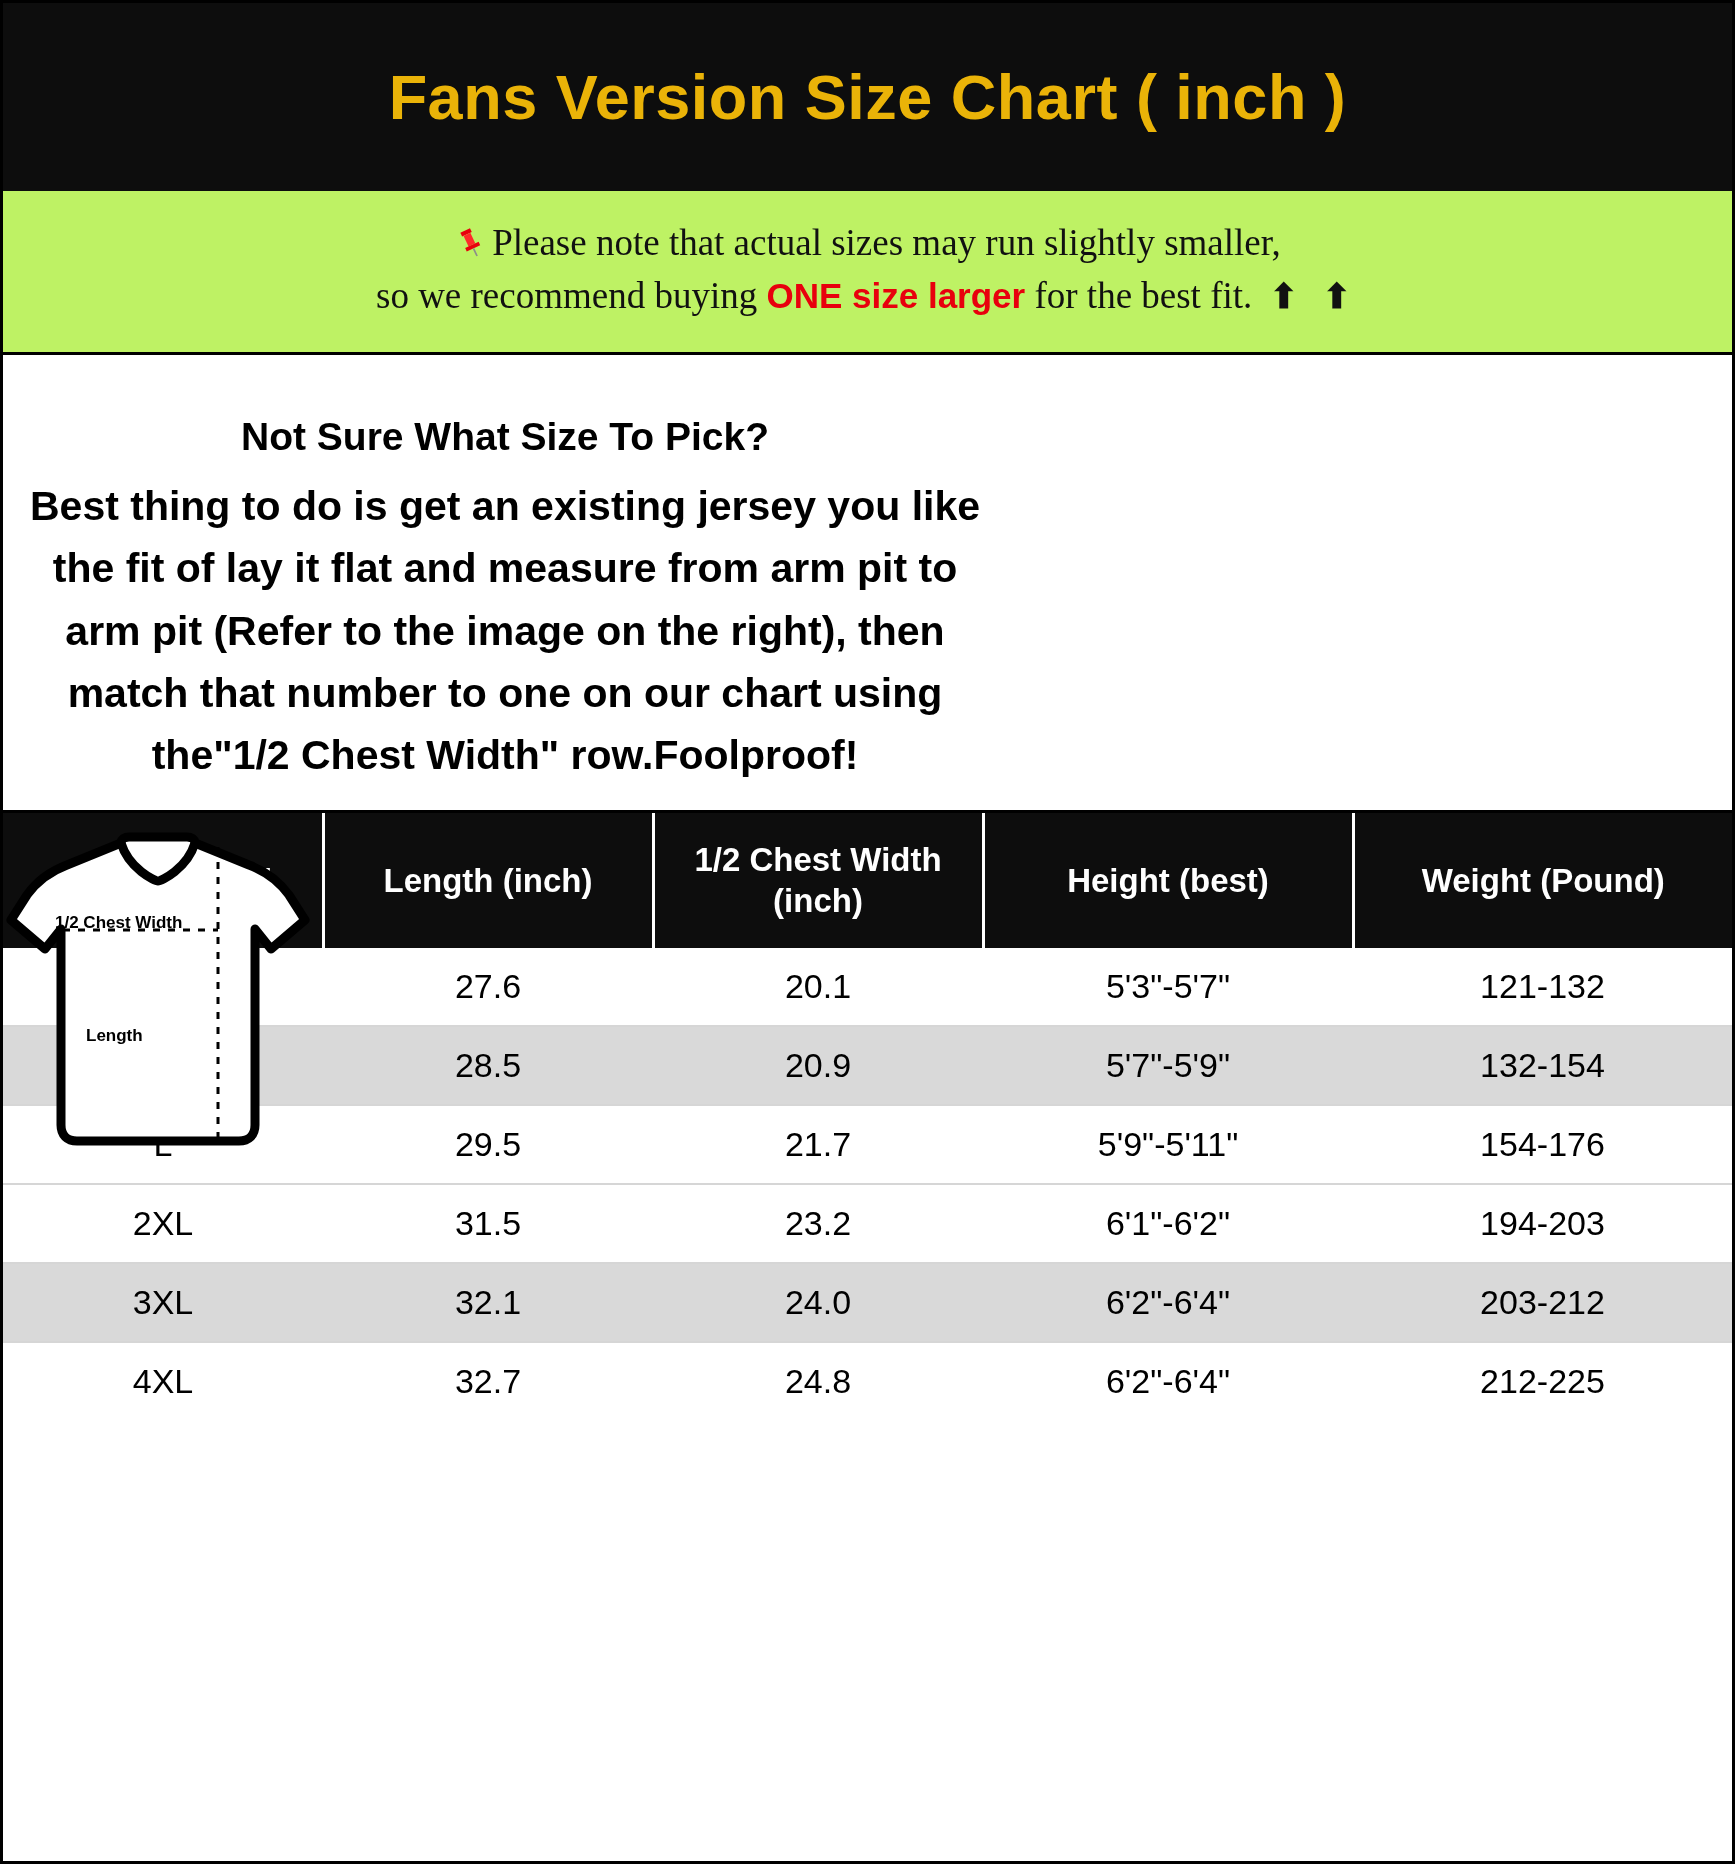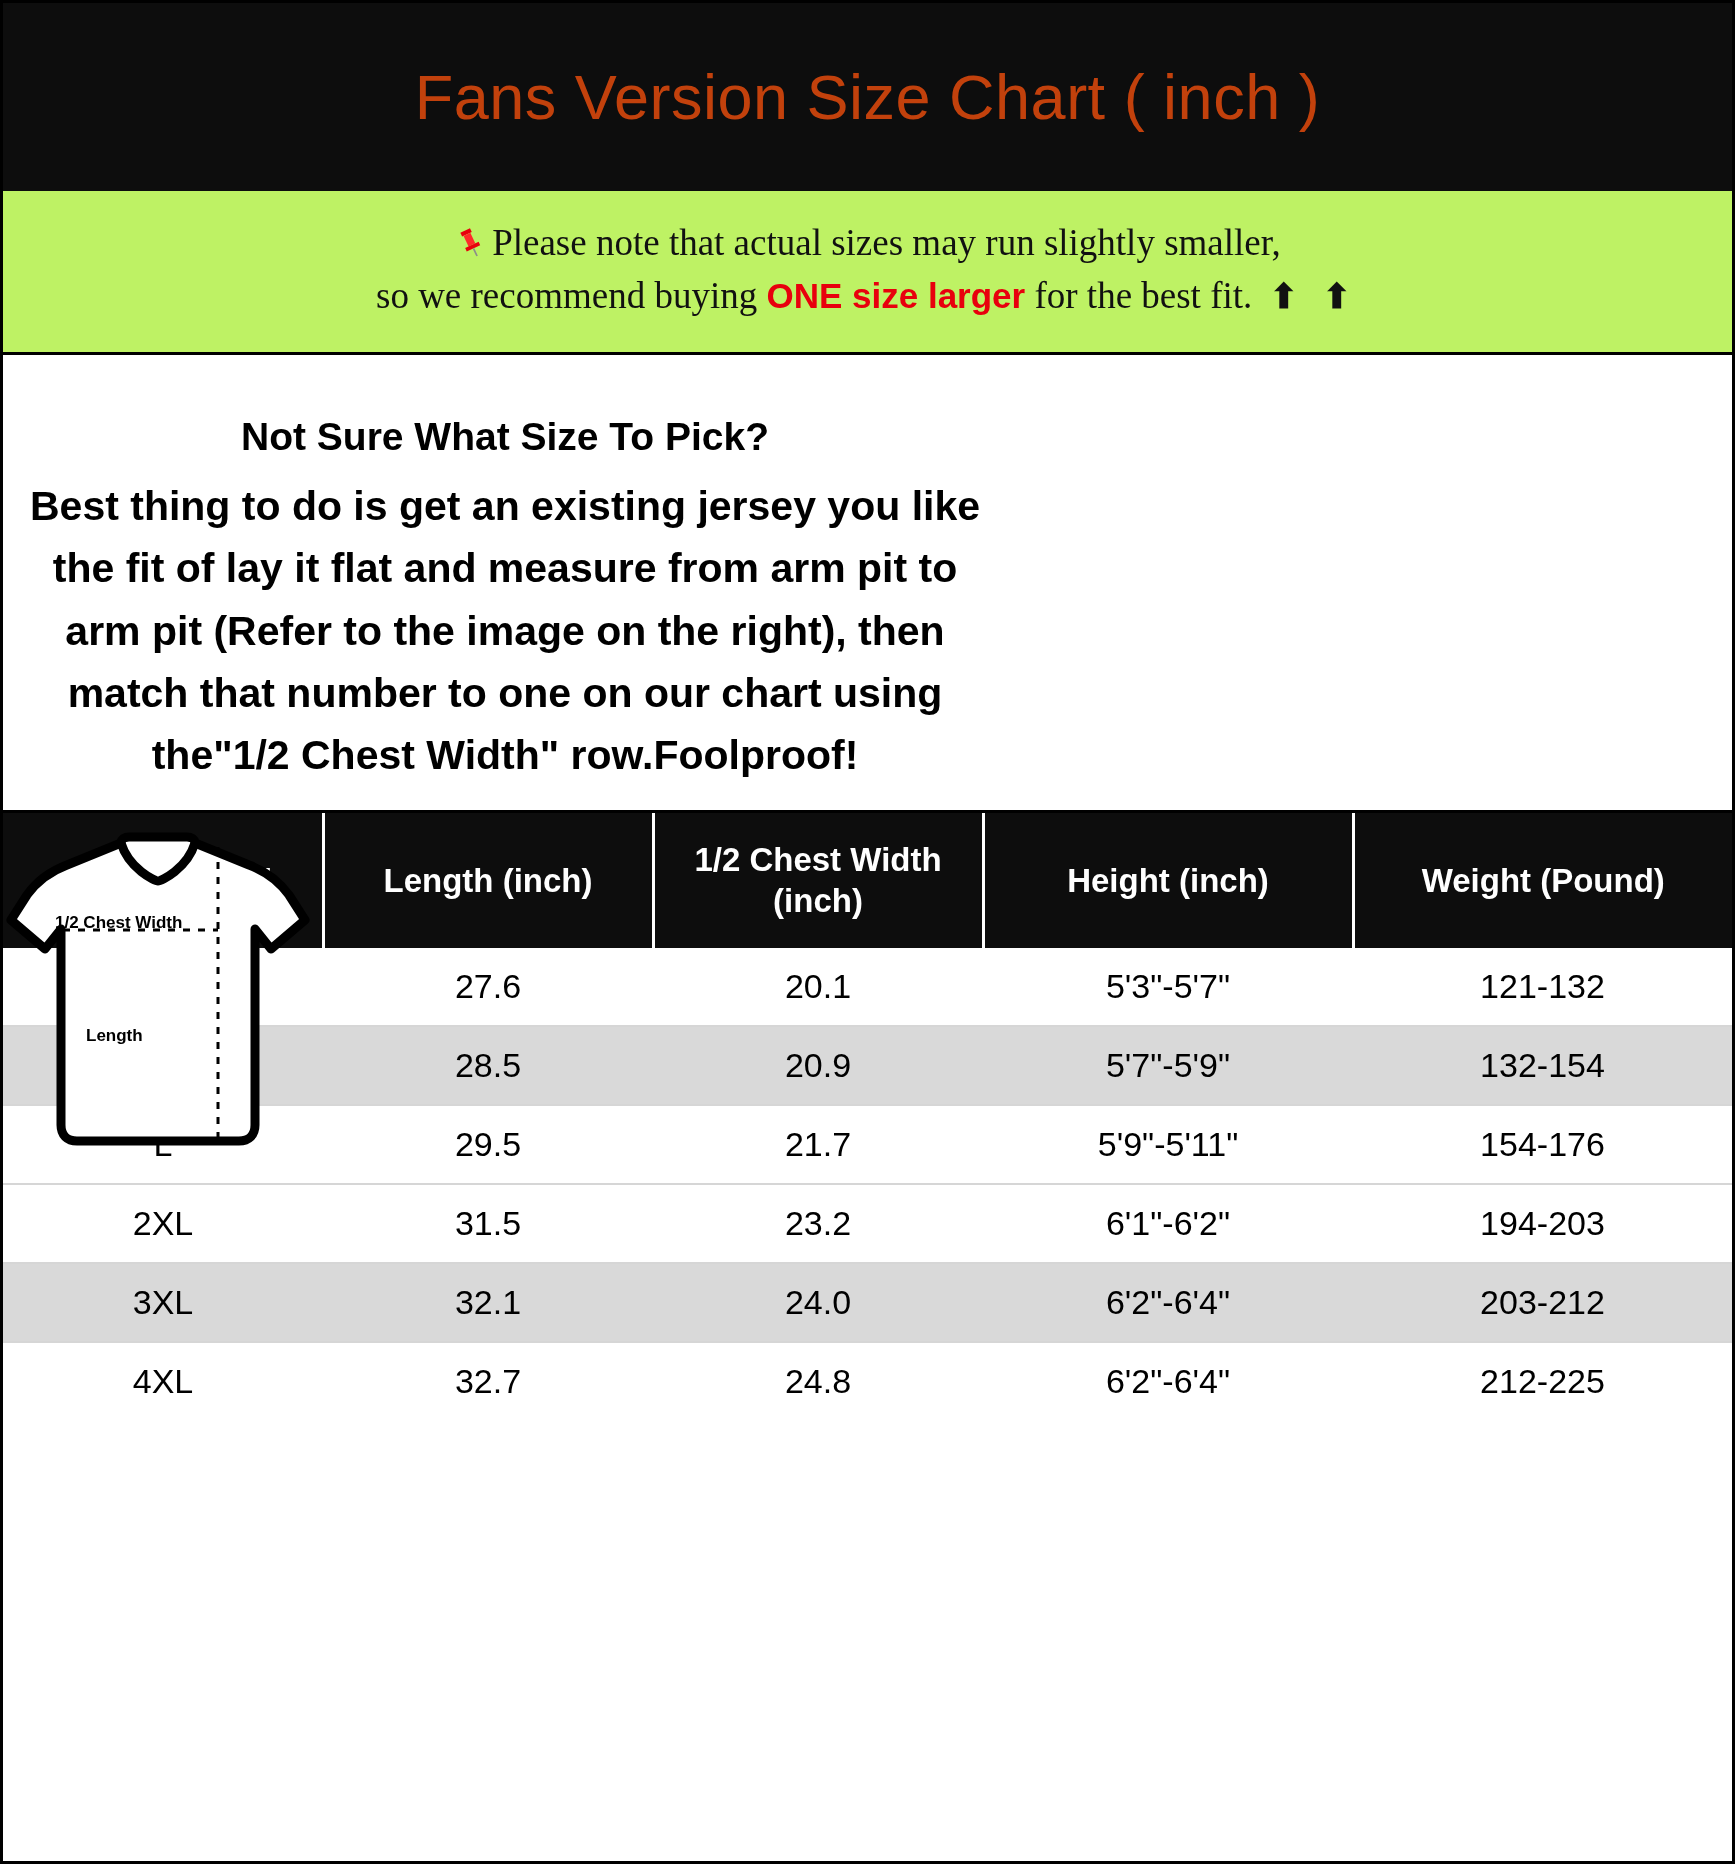--- a/index.html
+++ b/index.html
@@ -25,23 +25,23 @@
 
   
   .title-bar {
     background: #0d0d0d;
     height: 188px;
     display: flex;
     align-items: center;
     justify-content: center;
   }
   .title-text {
-    color: #c2410c;
+    color: #eab308;
     font-size: 63px;
-    font-weight: normal;
+    font-weight: bold;
     letter-spacing: 0.5px;
     font-family: "Liberation Sans", sans-serif;
     text-align: center;
   }
 
   
   .note-band {
     background: #bef264;
     border-bottom: 3px solid #000000;
     padding: 26px 20px 30px 20px;
@@ -219,21 +219,21 @@
         <col class="c1">
         <col class="c2">
         <col class="c3">
         <col class="c4">
     </colgroup>
     <thead>
       <tr>
         <th>Product Label</th>
         <th>Length (inch)</th>
         <th>1/2 Chest Width (inch)</th>
-        <th>Height (inch)</th>
+        <th>Height (best)</th>
         <th>Weight (Pound)</th>
       </tr>
     </thead>
     <tbody>
       <tr>
         <td>S</td>
         <td>27.6</td>
         <td>20.1</td>
         <td>5'3"-5'7"</td>
         <td>121-132</td>

